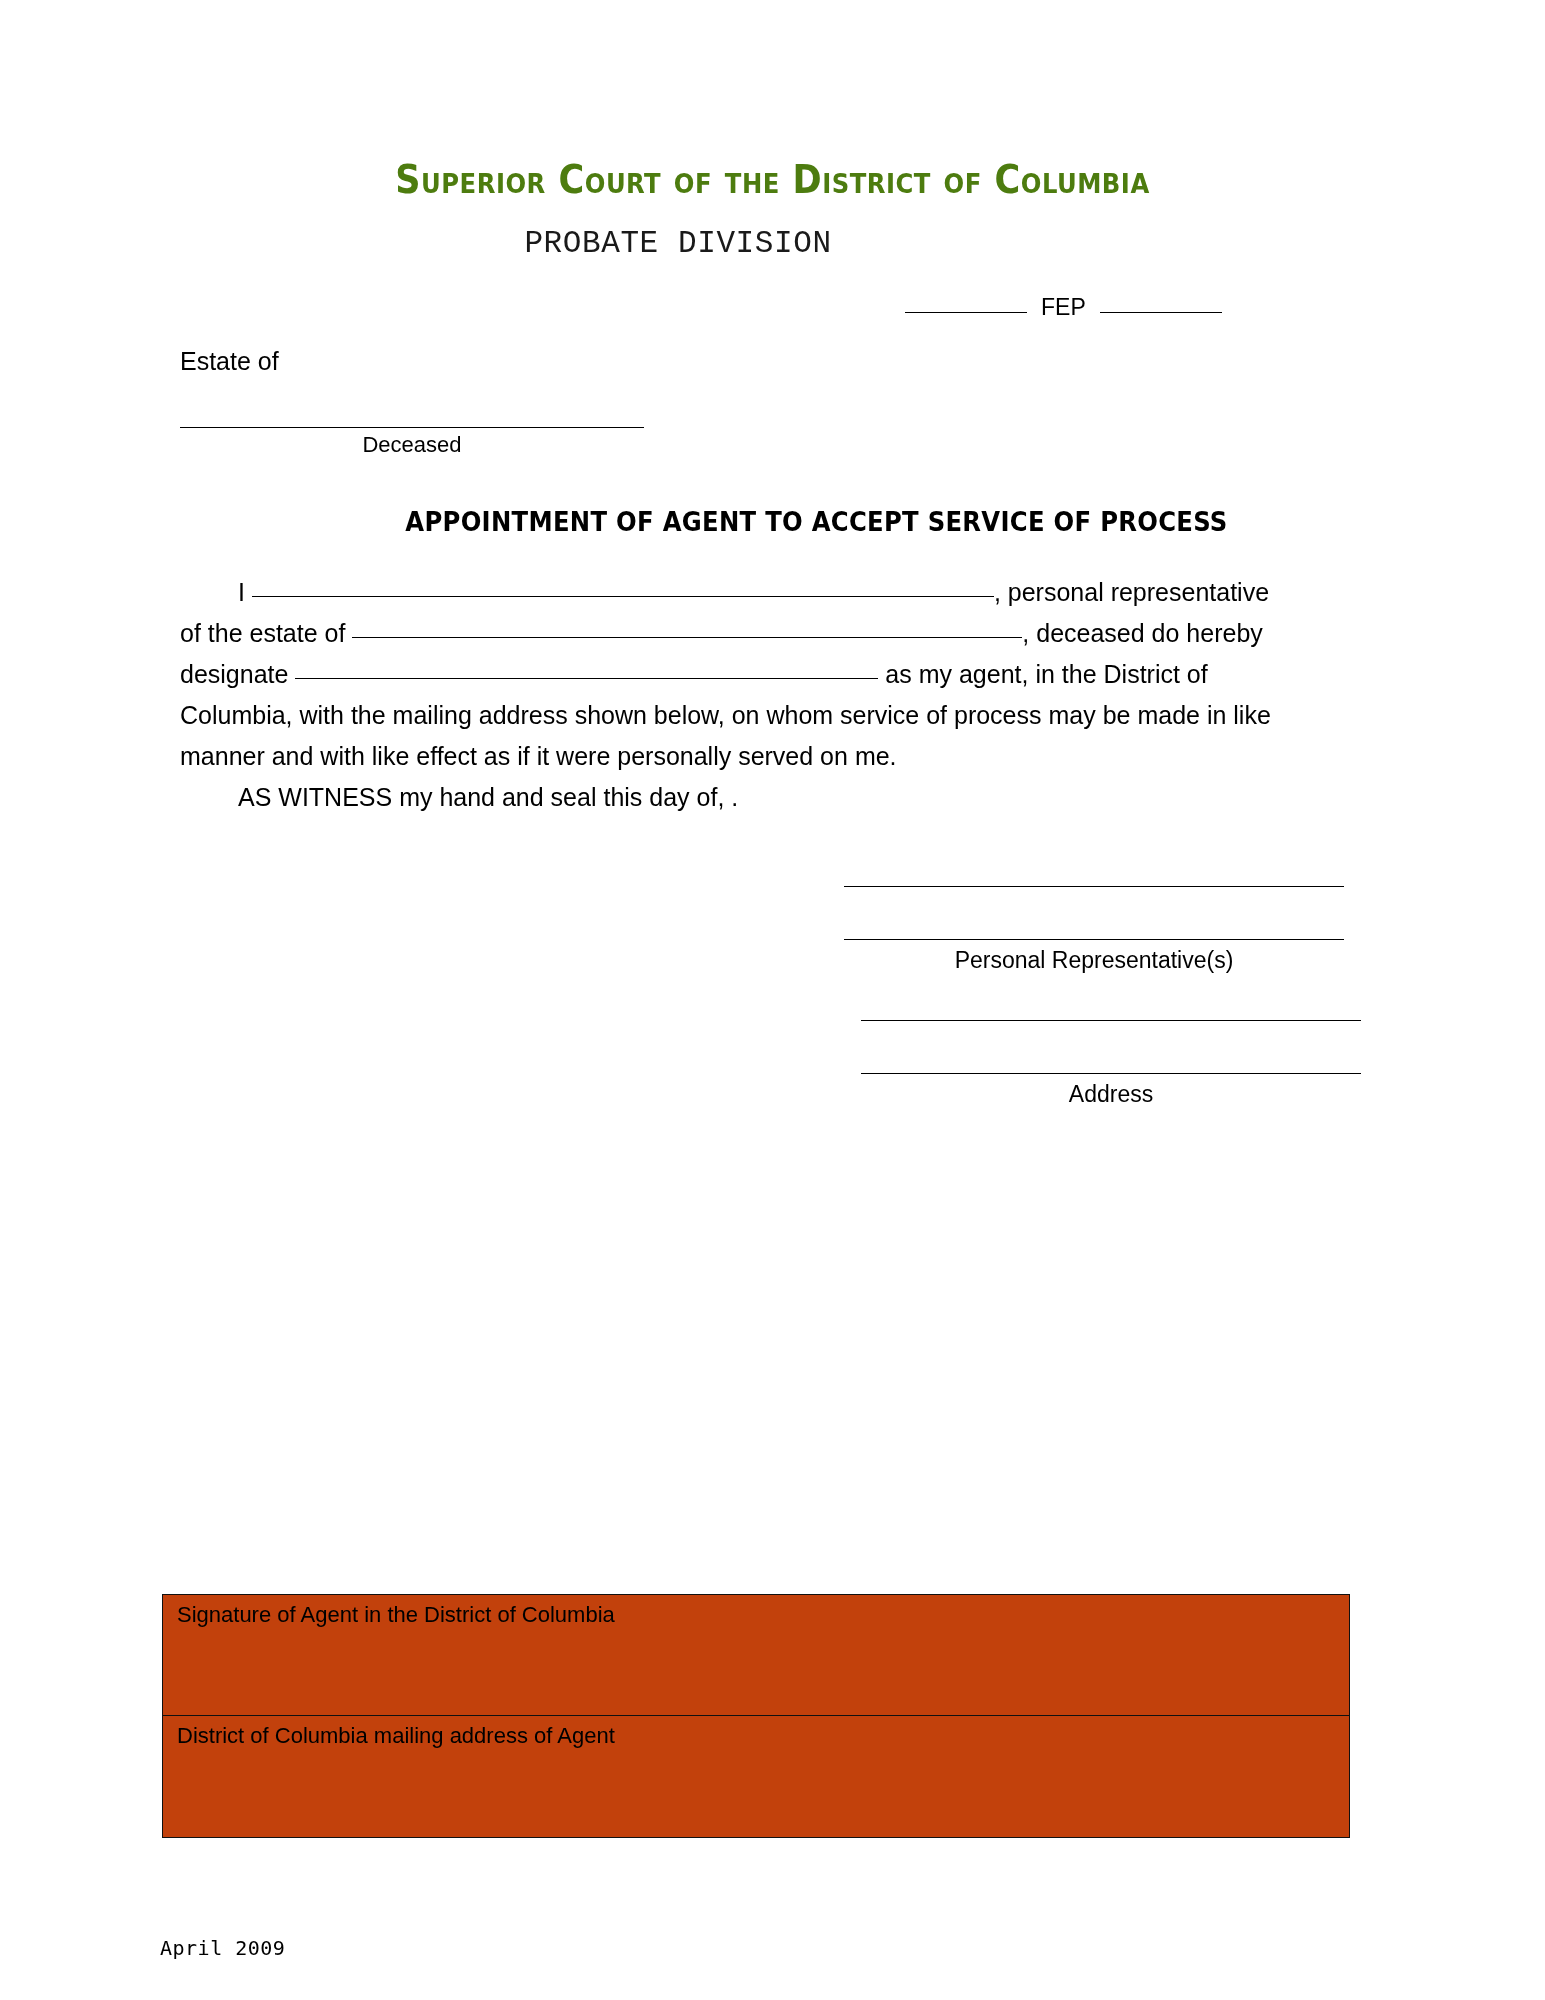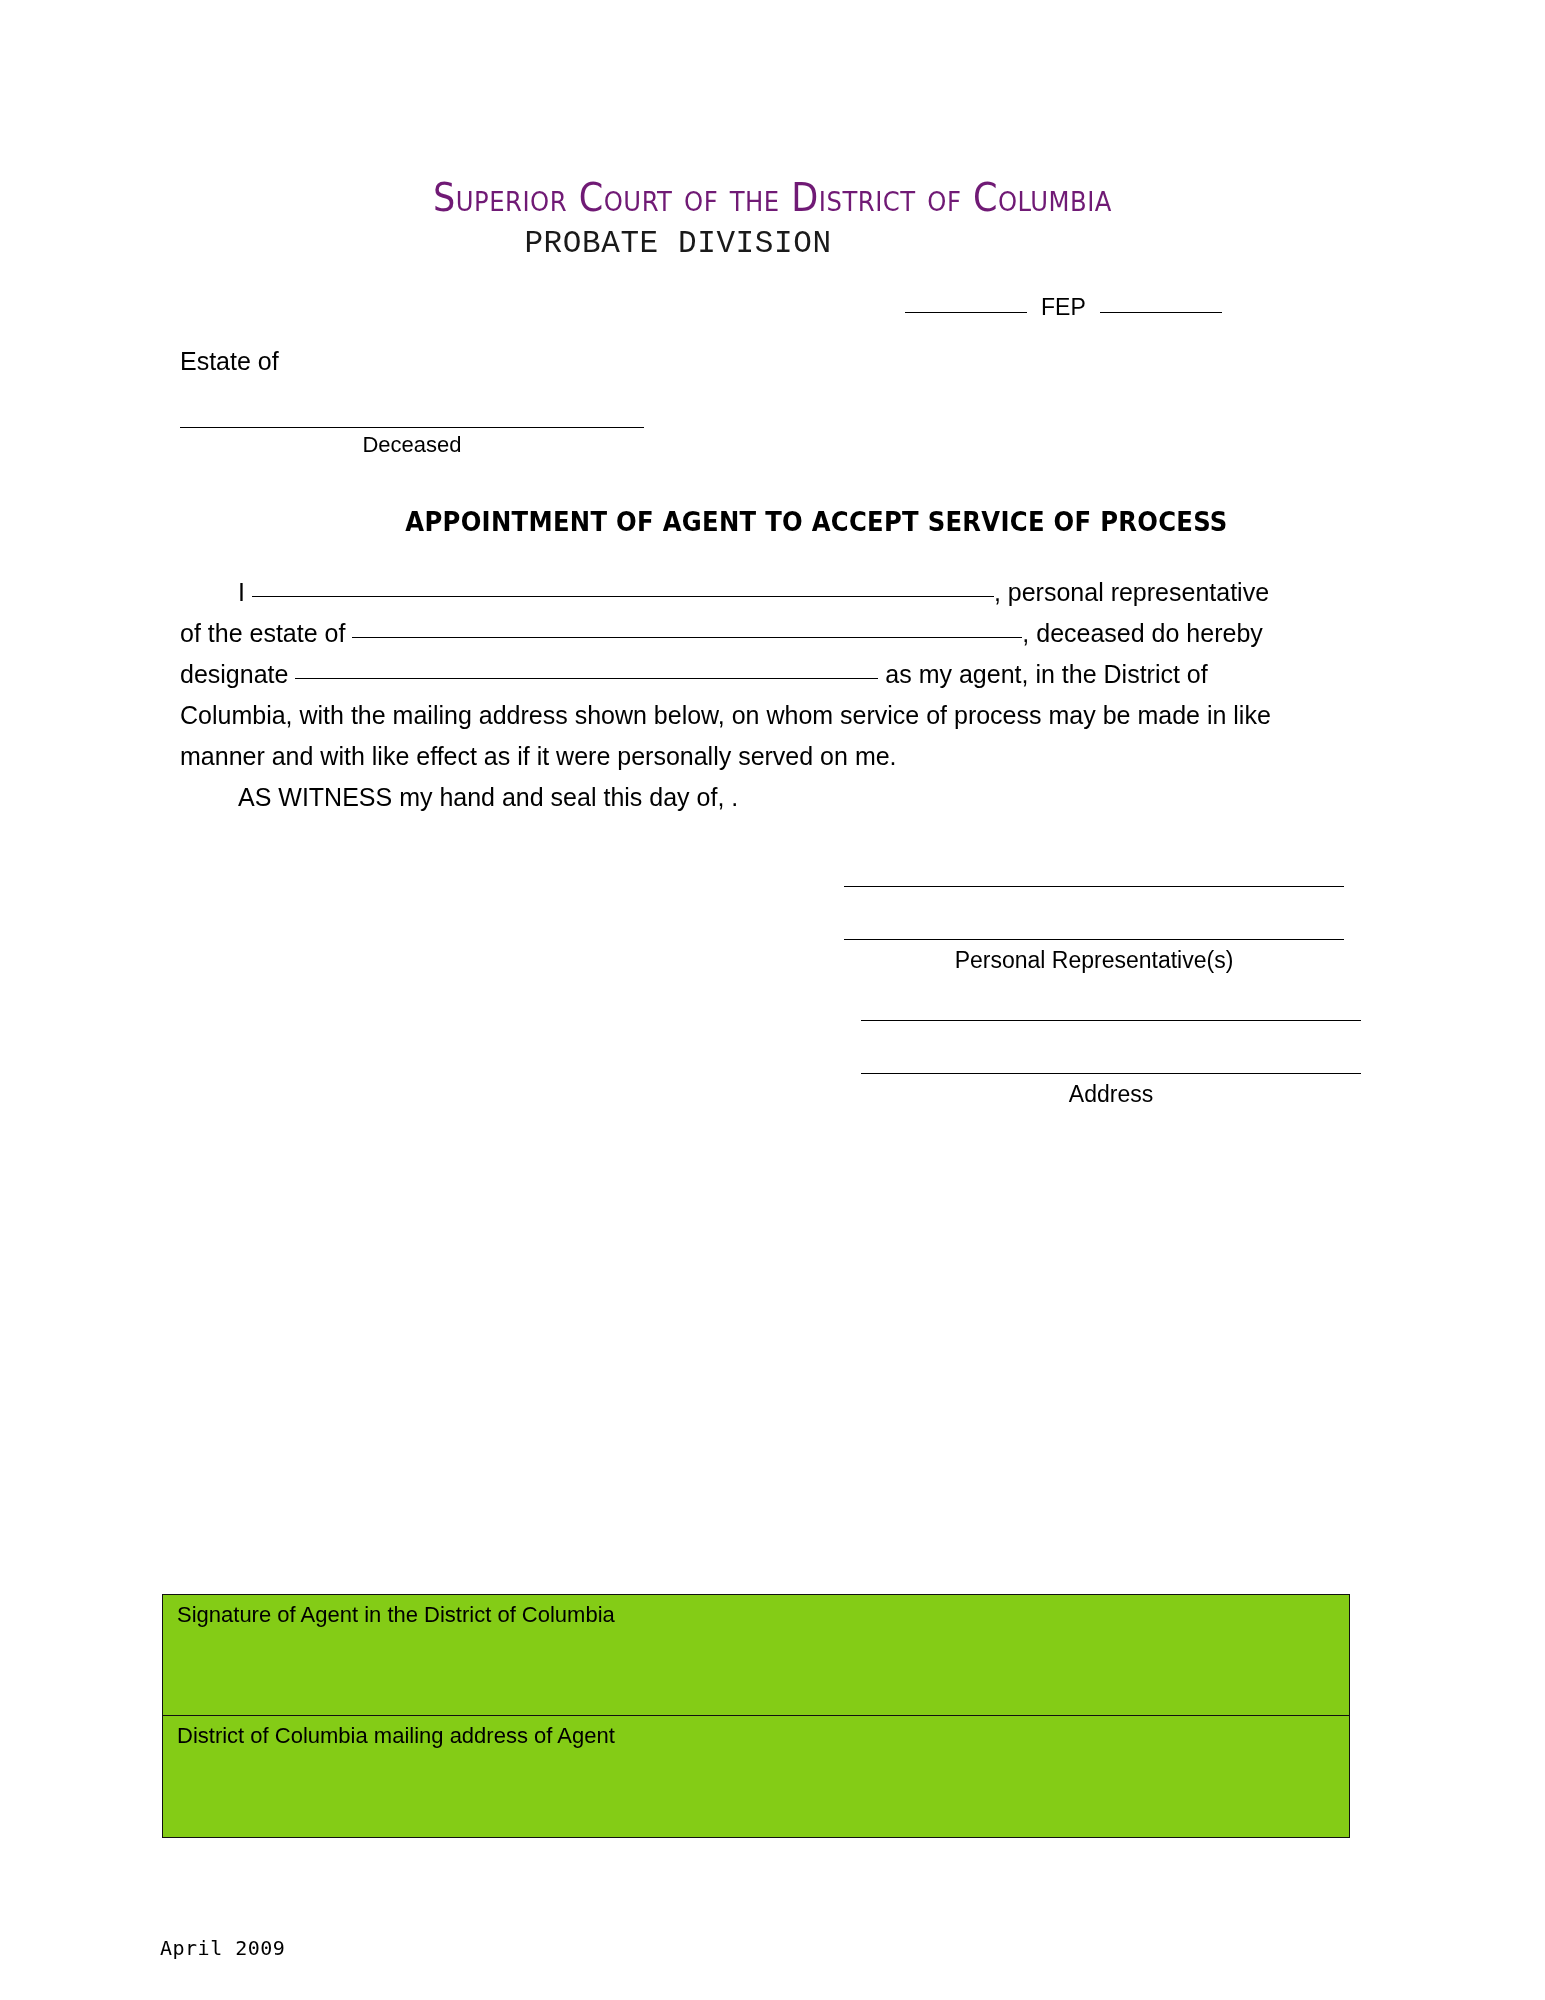--- a/index.html
+++ b/index.html
@@ -15,29 +15,29 @@
     background: #ffffff;
     font-family: "DejaVu Sans", sans-serif;
     color: #000000;
     overflow: hidden;
   }
 
   
   .court-title {
     position: absolute;
     left: 0;
-    top: 178px;
+    top: 160px;
     width: 1545px;
     text-align: center;
     font-family: "DejaVu Sans Condensed", "Liberation Sans Narrow", "Liberation Sans", sans-serif;
-    font-weight: normal;
+    font-weight: bold;
     font-size: 39px;
     font-variant: small-caps;
     letter-spacing: 0.5px;
-    color: #701a75;
+    color: #4d7c0f;
     line-height: 1.0;
     white-space: nowrap;
   }
   .division-title {
     position: absolute;
     left: 0;
     top: 228px;
     width: 1356px;
     text-align: center;
     font-family: Liberation Mono, monospace;
@@ -184,21 +184,21 @@
 
   
   .agent-boxes {
     position: absolute;
     left: 162px;
     top: 1594px;
     width: 1188px;
   }
   .agent-box {
     border: 1.6px solid #111;
-    background: #84cc16;
+    background: #c2410c;
     box-sizing: border-box;
   }
   .agent-box.first { height: 122px; border-bottom-width: 1.6px; }
   .agent-box.second { height: 122px; border-top: none; }
   .agent-box-label {
     font-family: "Liberation Sans", sans-serif;
     font-size: 22px;
     color: #000;
     padding: 9px 0 0 14px;
     line-height: 1.0;

